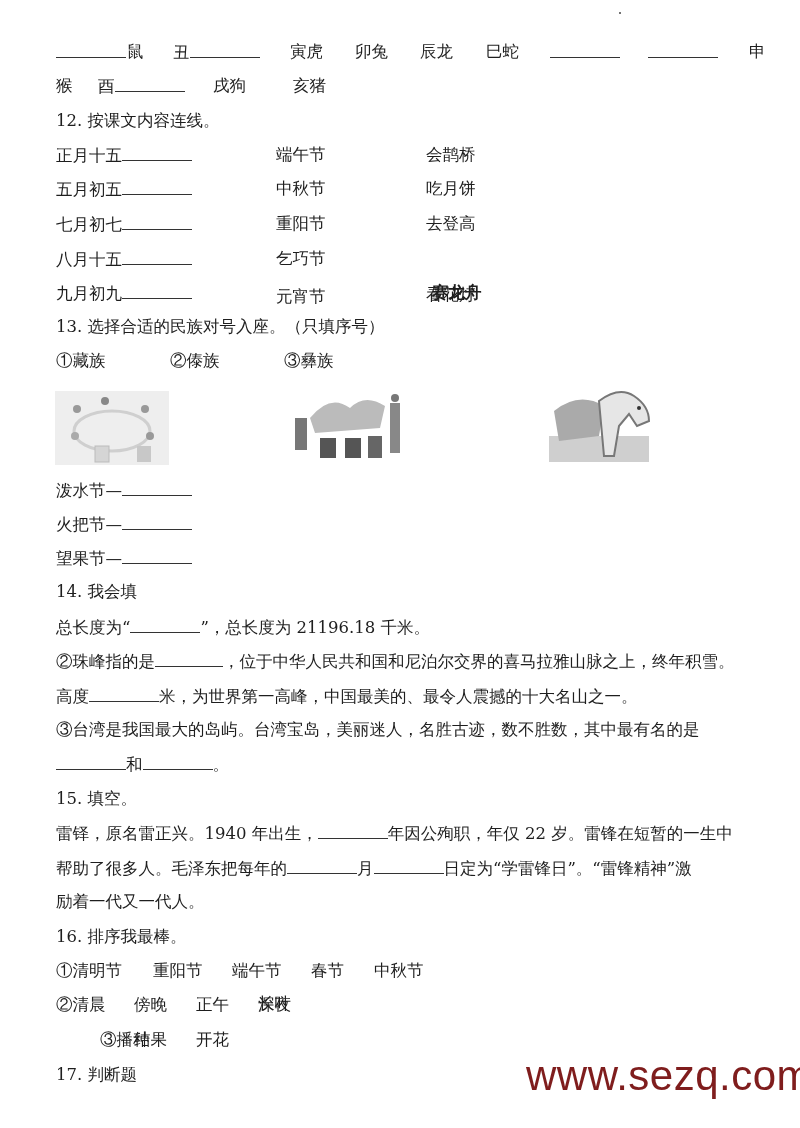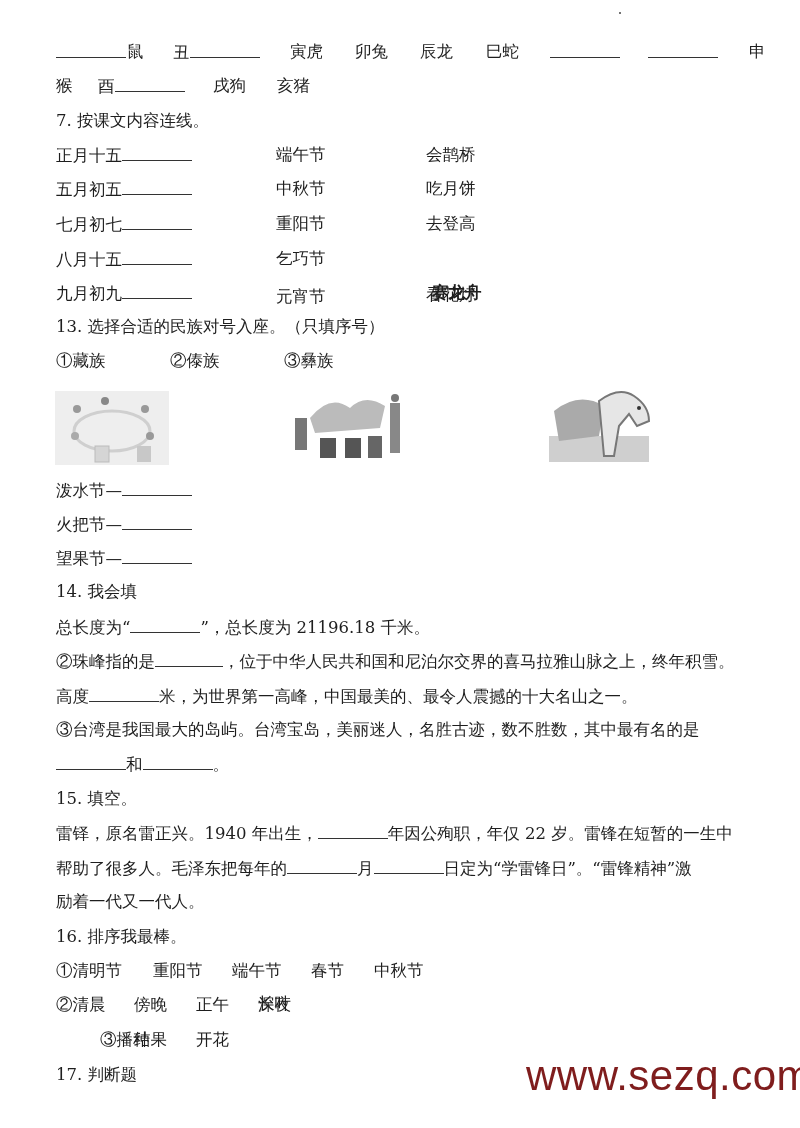--- a/index.html
+++ b/index.html
@@ -34,23 +34,23 @@
 <div class="abs" style="top:40px;left:355px;">卯兔</div>
 <div class="abs" style="top:40px;left:420px;">辰龙</div>
 <div class="abs" style="top:40px;left:486px;">巳蛇</div>
 <div class="abs" style="top:40px;left:550px;"><span class="blank b70"></span></div>
 <div class="abs" style="top:40px;left:648px;"><span class="blank b70"></span></div>
 <div class="abs" style="top:40px;left:749px;">申</div>
 
 <div class="abs" style="top:74px;left:56px;">猴</div>
 <div class="abs" style="top:74px;left:98px;"><span>酉</span><span class="blank b70"></span></div>
 <div class="abs" style="top:74px;left:213px;">戌狗</div>
-<div class="abs" style="top:74px;left:277px;">亥猪</div>
+<div class="abs" style="top:74px;left:293px;">亥猪</div>
 
-<div class="line" style="top:109px;">7. 按课文内容连线。</div>
+<div class="line" style="top:109px;">12. 按课文内容连线。</div>
 
 <div class="line" style="top:143px;"><span>正月十五</span><span class="blank b70"></span></div>
 <div class="abs" style="top:143px;left:276px;">端午节</div>
 <div class="abs" style="top:143px;left:426px;">会鹊桥</div>
 
 <div class="line" style="top:177px;"><span>五月初五</span><span class="blank b70"></span></div>
 <div class="abs" style="top:177px;left:276px;">中秋节</div>
 <div class="abs" style="top:177px;left:426px;">吃月饼</div>
 
 <div class="line" style="top:212px;"><span>七月初七</span><span class="blank b70"></span></div>

